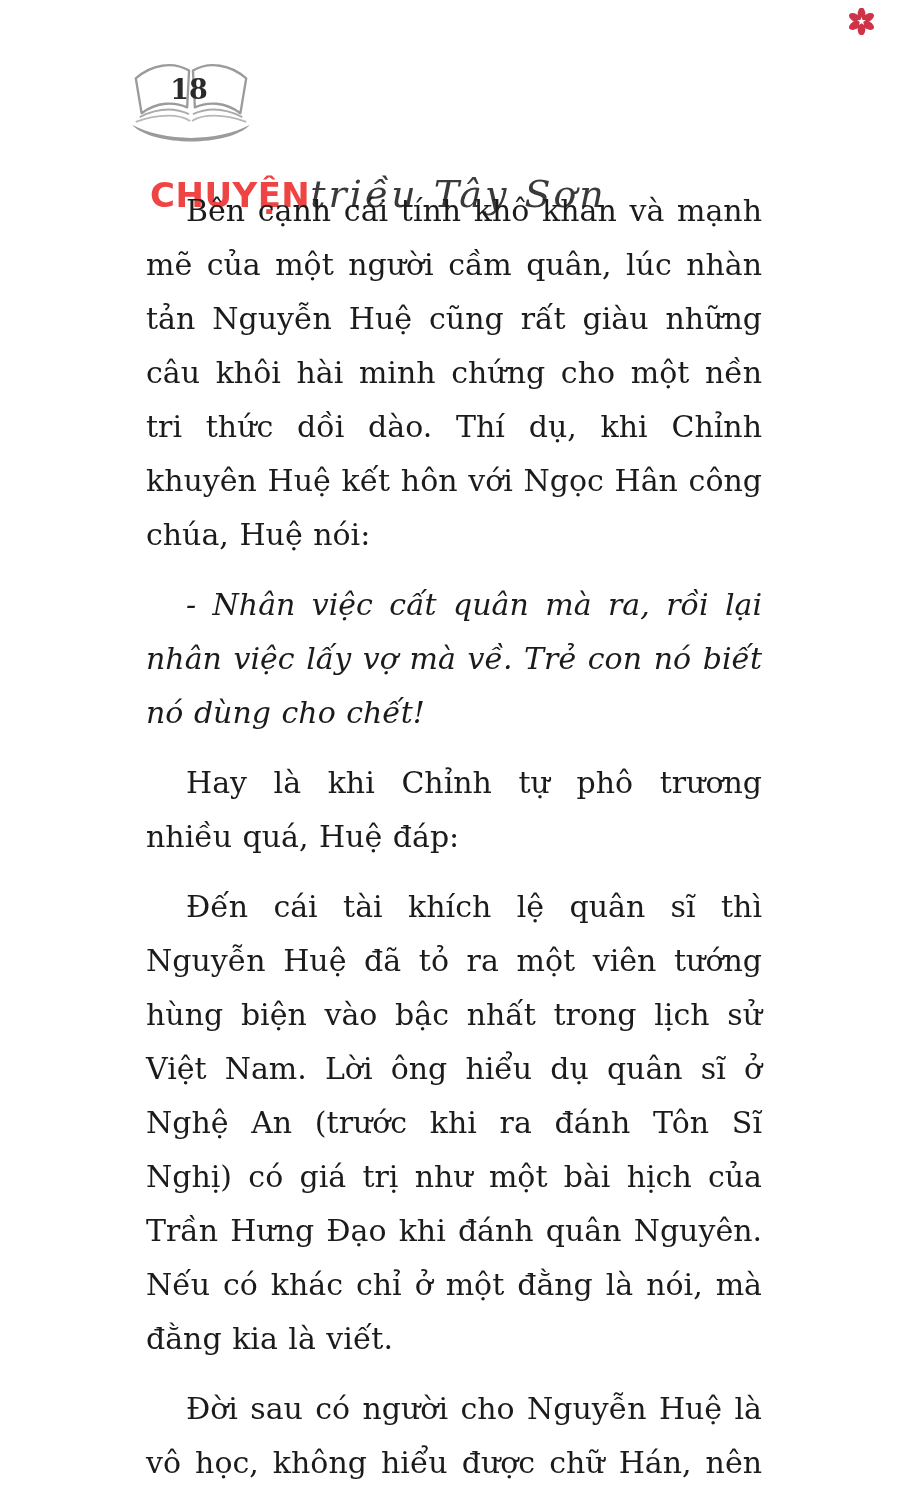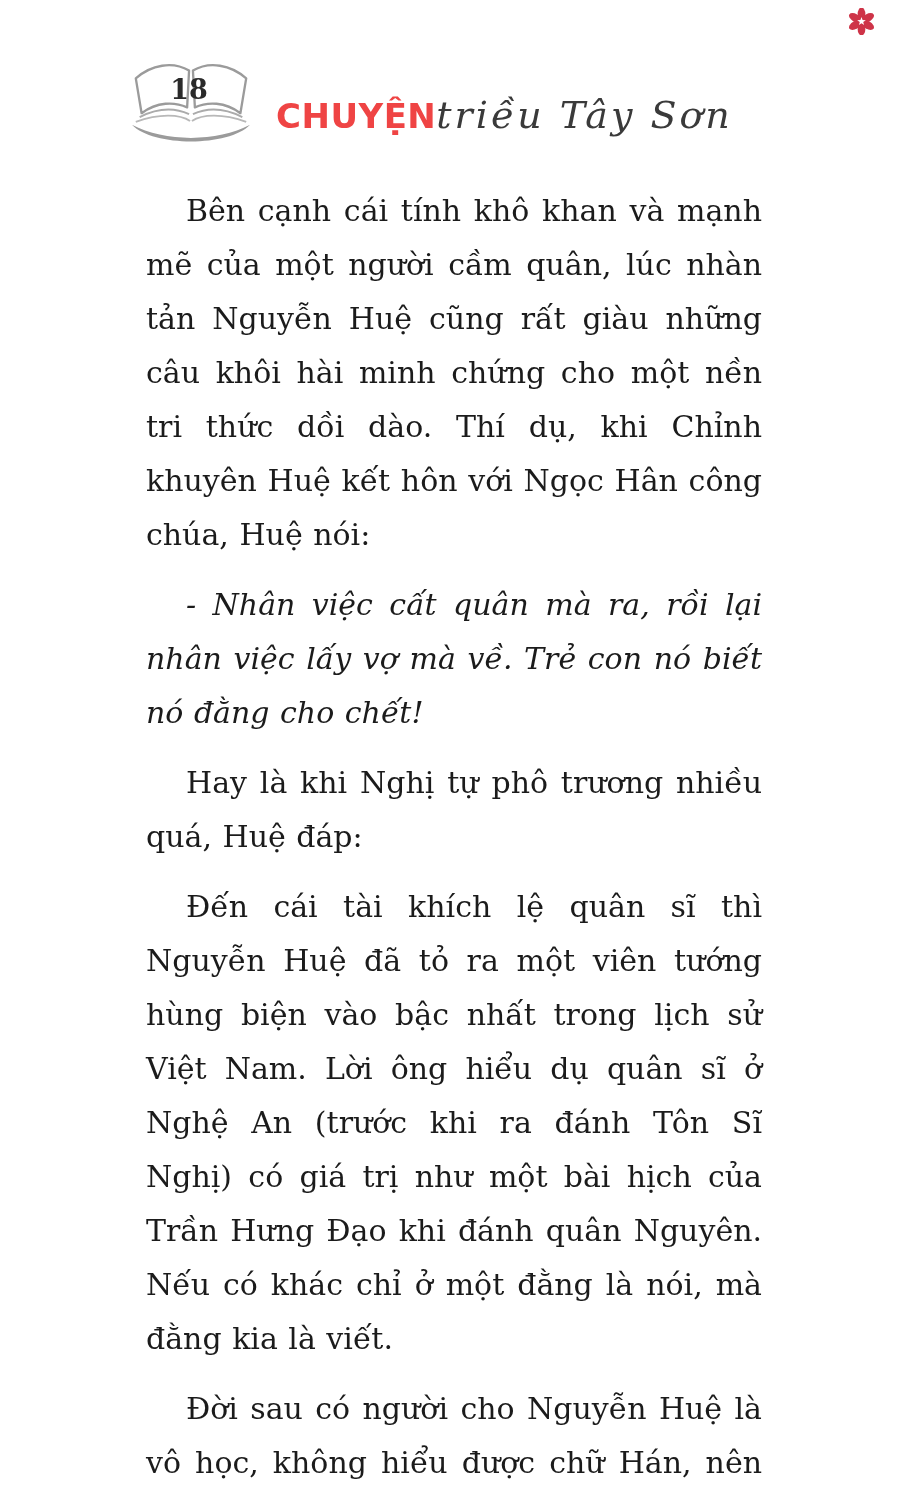--- a/index.html
+++ b/index.html
@@ -24,21 +24,22 @@
     width: 27px;
     height: 30px;
   }
 
   
   .header {
     position: absolute;
     top: 58px;
     left: 128px;
     display: flex;
-    align-items: center;
+    align-items: flex-start;
+    flex-direction: column;
   }
   .book-icon {
     position: relative;
     width: 126px;
     height: 92px;
     flex: 0 0 auto;
   }
   .book-icon svg { display: block; width: 100%; height: 100%; }
   .page-number {
     position: absolute;
@@ -129,19 +130,19 @@
       </svg>
       <div class="page-number">18</div>
     </div>
     <div class="title">
       <span class="title-bold">CHUYỆN</span><span class="title-script">triều Tây Sơn</span>
     </div>
   </div>
 
   <div class="content">
       <p class="para">Bên cạnh cái tính khô khan và mạnh mẽ của một người cầm quân, lúc nhàn tản Nguyễn Huệ cũng rất giàu những câu khôi hài minh chứng cho một nền tri thức dồi dào. Thí dụ, khi Chỉnh khuyên Huệ kết hôn với Ngọc Hân công chúa, Huệ nói:</p>
-      <p class="para italic">- Nhân việc cất quân mà ra, rồi lại nhân việc lấy vợ mà về. Trẻ con nó biết nó đằng cho chết!</p>
-      <p class="para">Hay là khi Nghị tự phô trương nhiều quá, Huệ đáp:</p>
+      <p class="para italic">- Nhân việc cất quân mà ra, rồi lại nhân việc lấy vợ mà về. Trẻ con nó biết nó dùng cho chết!</p>
+      <p class="para">Hay là khi Chỉnh tự phô trương nhiều quá, Huệ đáp:</p>
       <p class="para">Đến cái tài khích lệ quân sĩ thì Nguyễn Huệ đã tỏ ra một viên tướng hùng biện vào bậc nhất trong lịch sử Việt Nam. Lời ông hiểu dụ quân sĩ ở Nghệ An (trước khi ra đánh Tôn Sĩ Nghị) có giá trị như một bài hịch của Trần Hưng Đạo khi đánh quân Nguyên. Nếu có khác chỉ ở một đằng là nói, mà đằng kia là viết.</p>
       <p class="para">Đời sau có người cho Nguyễn Huệ là vô học, không hiểu được chữ Hán, nên mới dùng chữ Nôm làm văn tự chung cho cả nước Nam.</p>
     </div>
 
 </div>
 
 </body></html>

